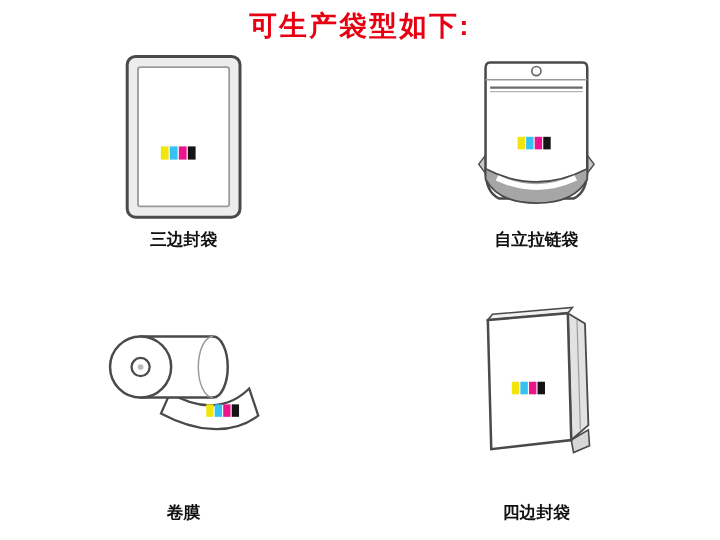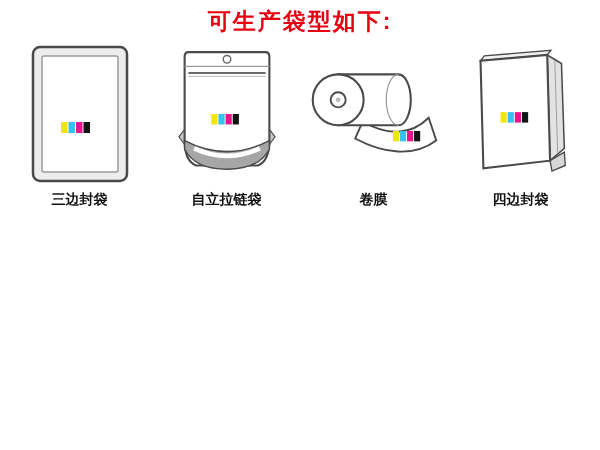--- a/index.html
+++ b/index.html
@@ -8,21 +8,21 @@
     font-family:"Liberation Sans","DejaVu Sans",sans-serif;
   }
   .page{width:600px;height:450px;position:relative;}
   .title{
     margin:0;padding-top:6px;text-align:center;
     font-size:23px;font-weight:bold;letter-spacing:2px;
     color:var(--color-title,#e60012);
   }
   .grid{
     display:grid;
-    grid-template-columns:repeat(4,1fr);
+    grid-template-columns:repeat(2,1fr);
     grid-template-rows:172px 216px;
     row-gap:12px;
     padding:2px 6px 0 6px;
   }
   .cell{
     display:flex;flex-direction:column;align-items:center;
     justify-content:space-between;margin:0;
   }
   .art{flex:1;display:flex;align-items:center;justify-content:center;}
   .lbl{

